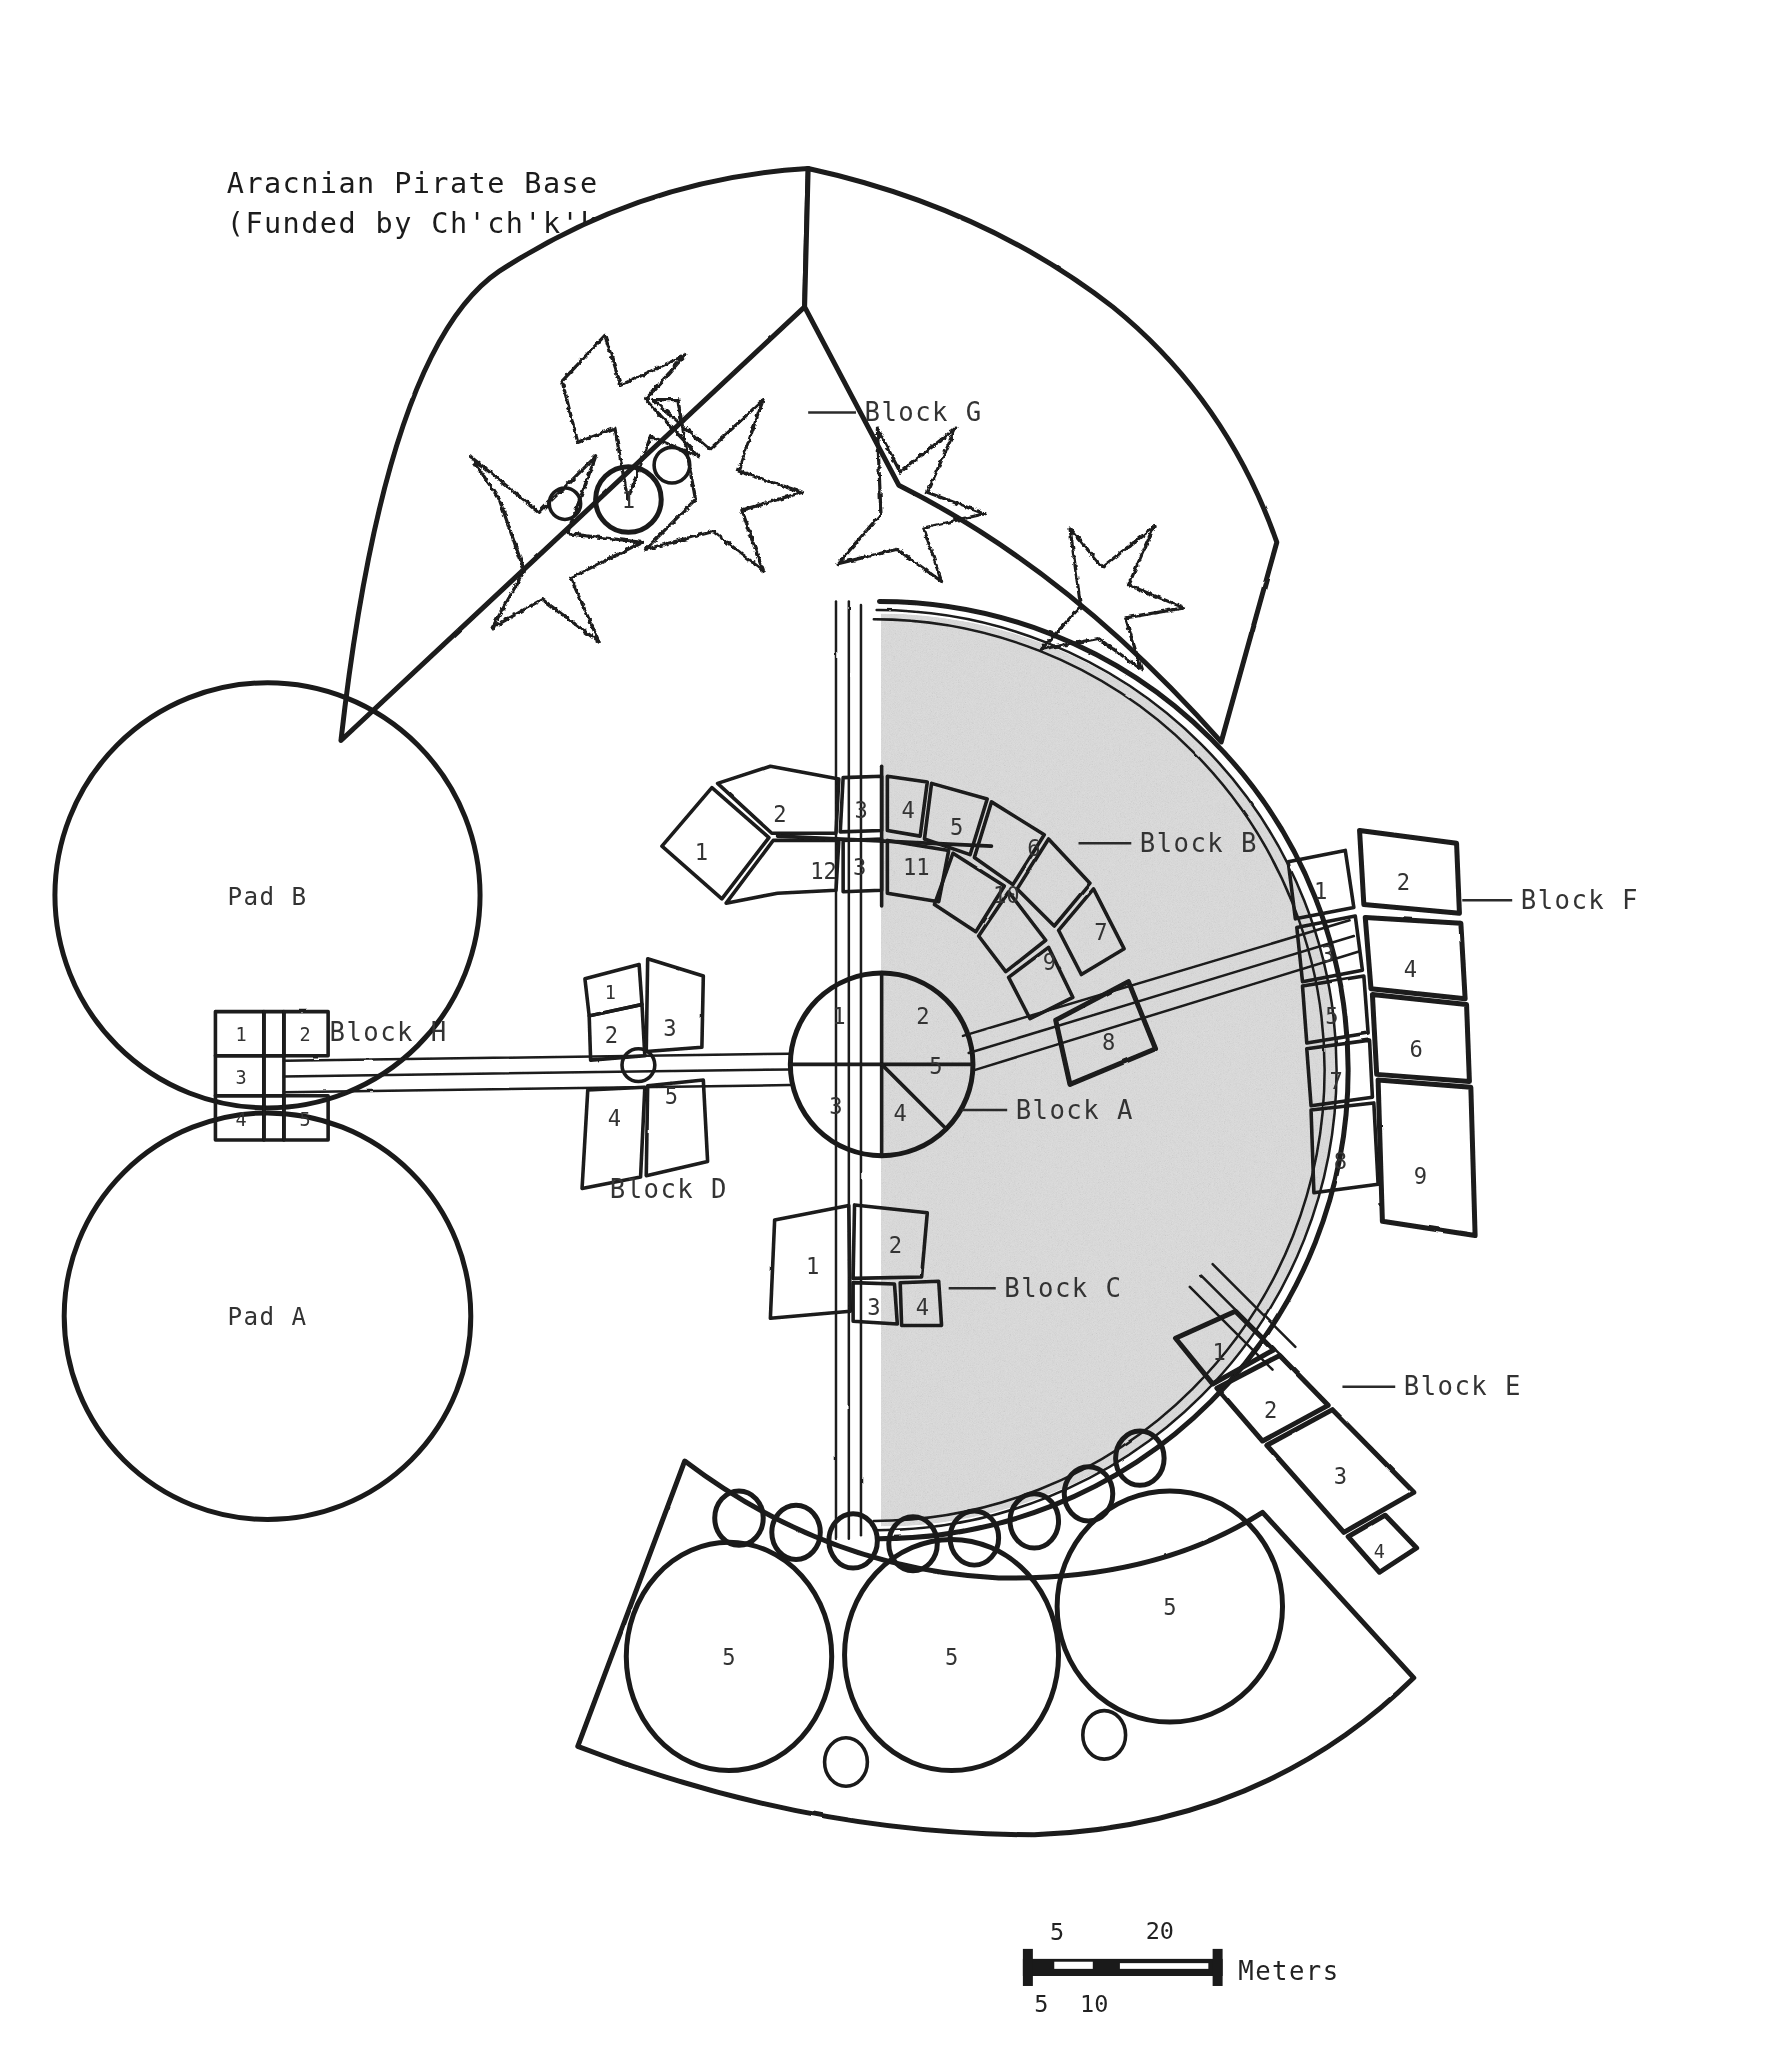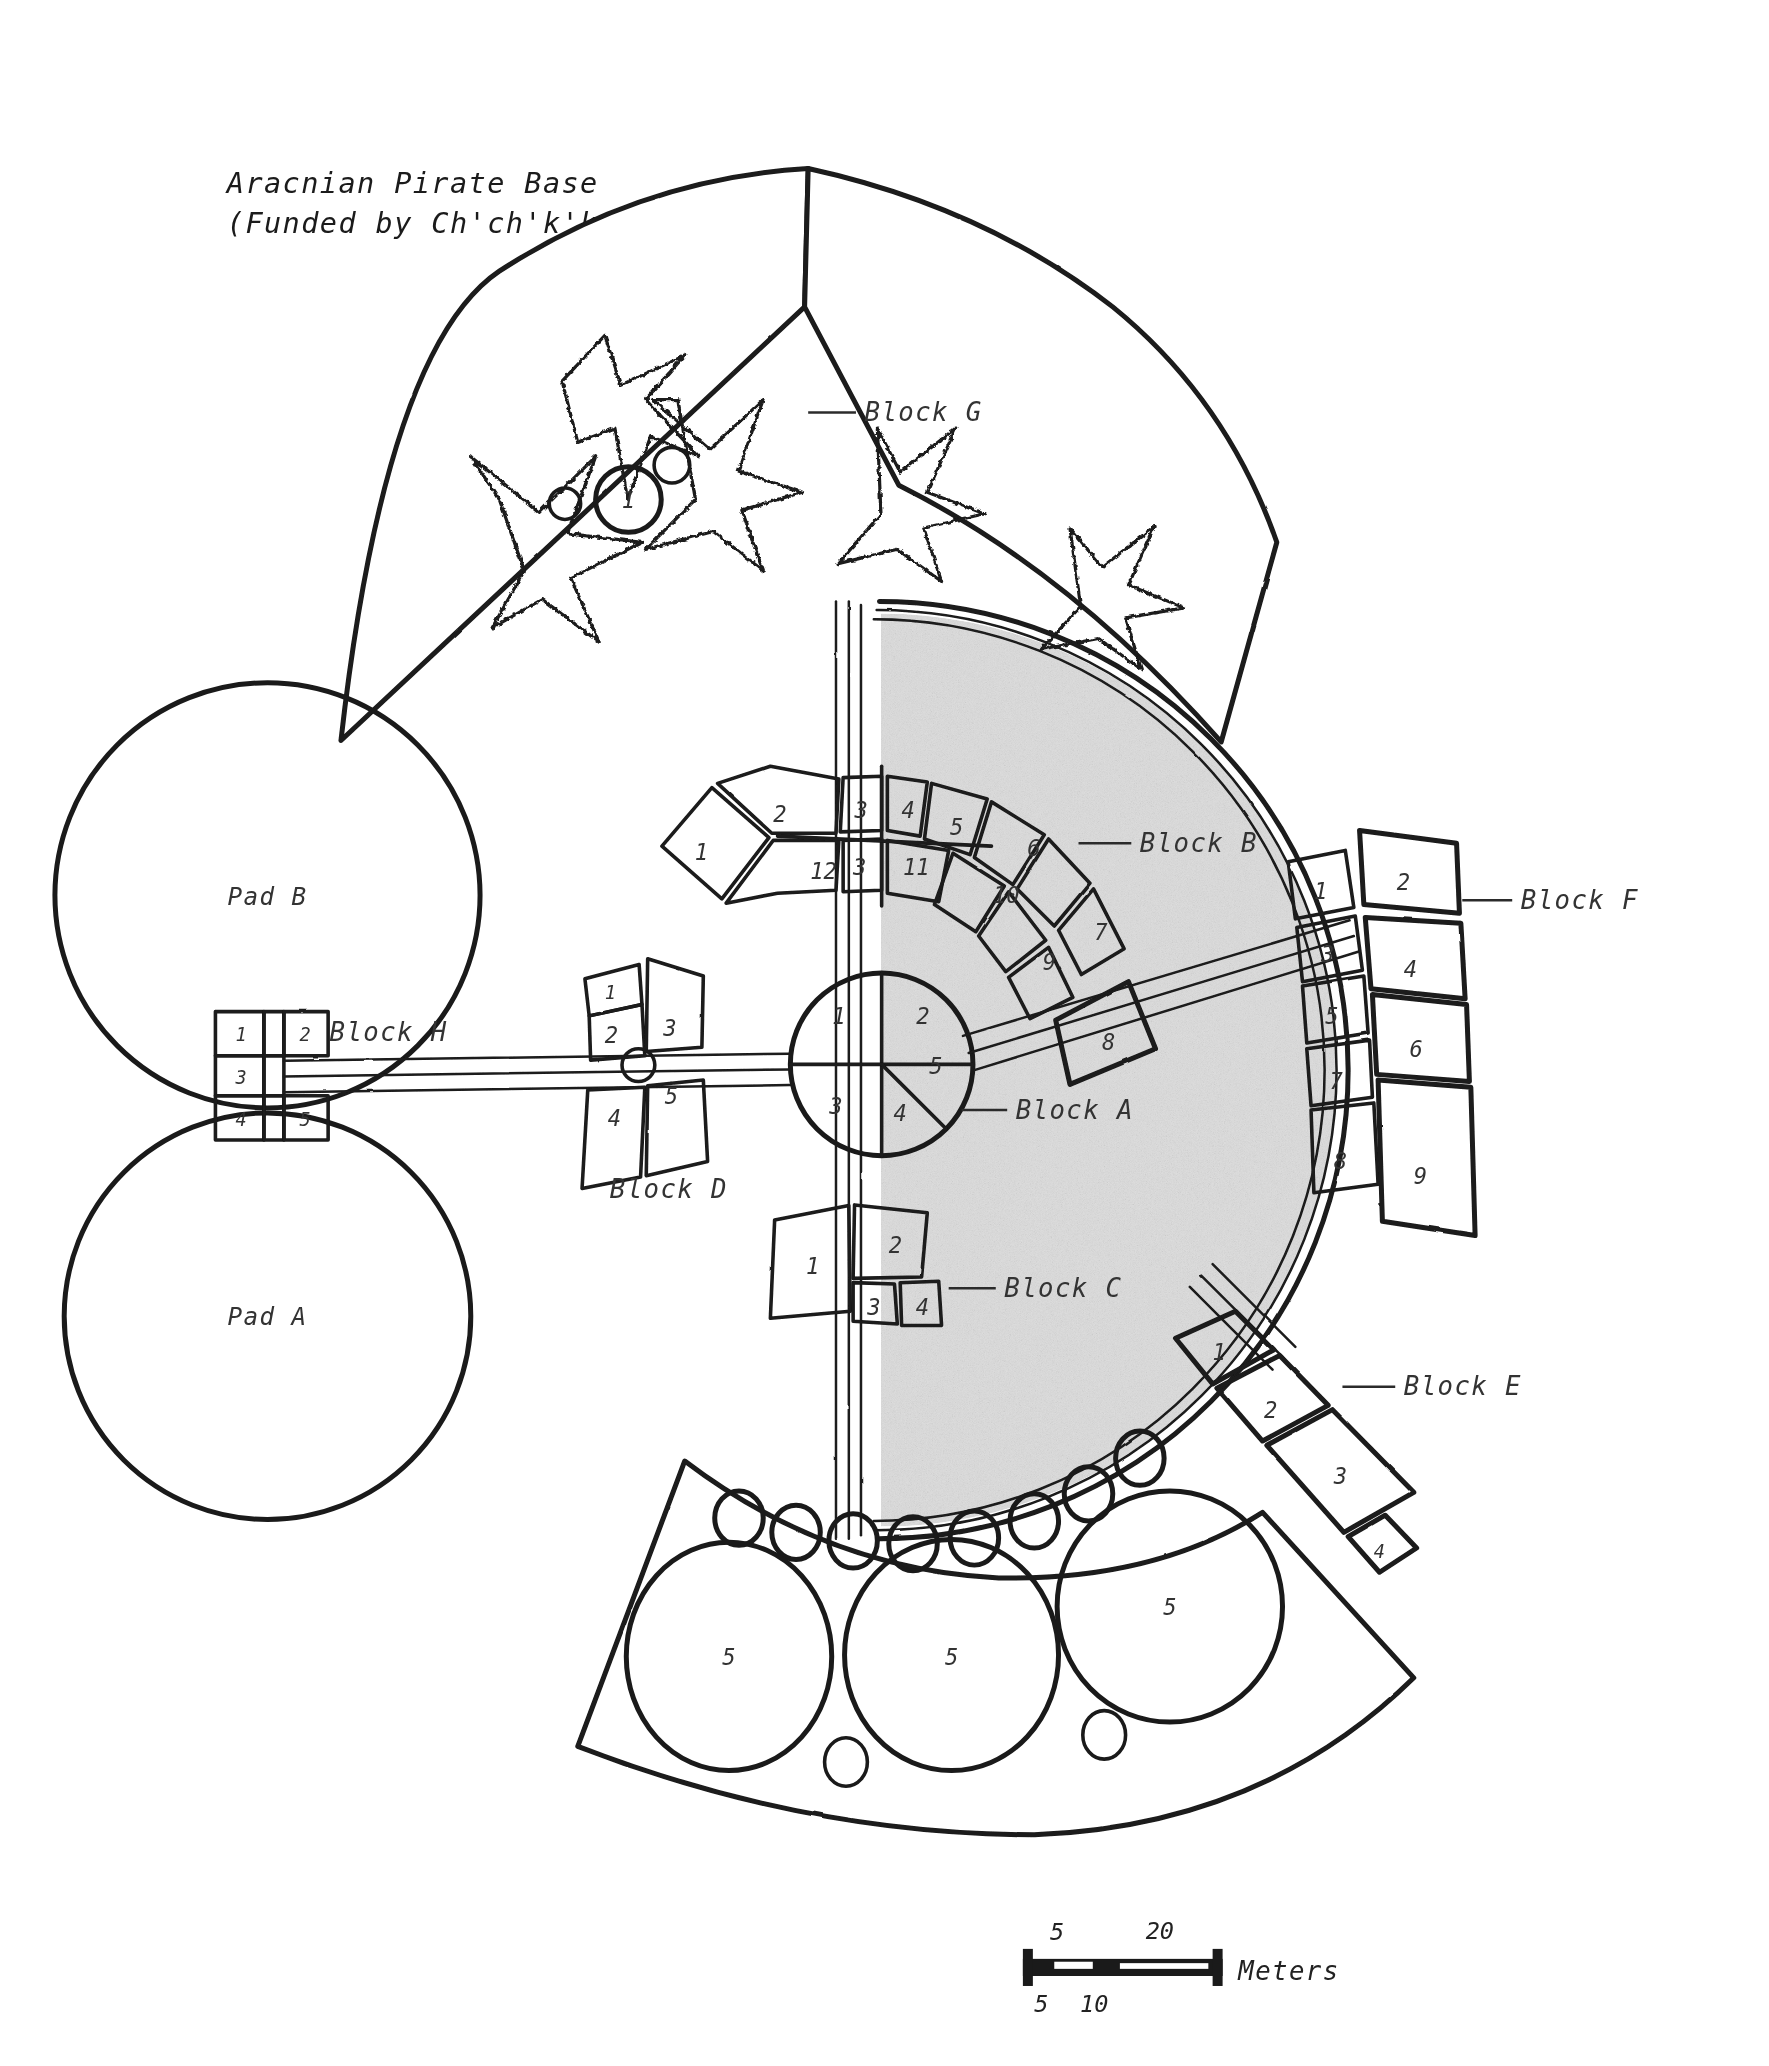--- a/index.html
+++ b/index.html
@@ -12,21 +12,20 @@
     height: 2066px;
     position: relative;
     font-family: "DejaVu Sans Mono", "Liberation Mono", monospace;
     overflow: hidden;
   }
   #plan-root {
     position: absolute;
     inset: 0;
     width: 1769px;
     height: 1852px;
-    font-style: italic;
   }
   svg { display: block; }
 
   .hand-line {
     fill: none;
     stroke: #1a1a1a;
     stroke-linecap: round;
     stroke-linejoin: round;
   }
   .wall-med     { stroke-width: 7; }

